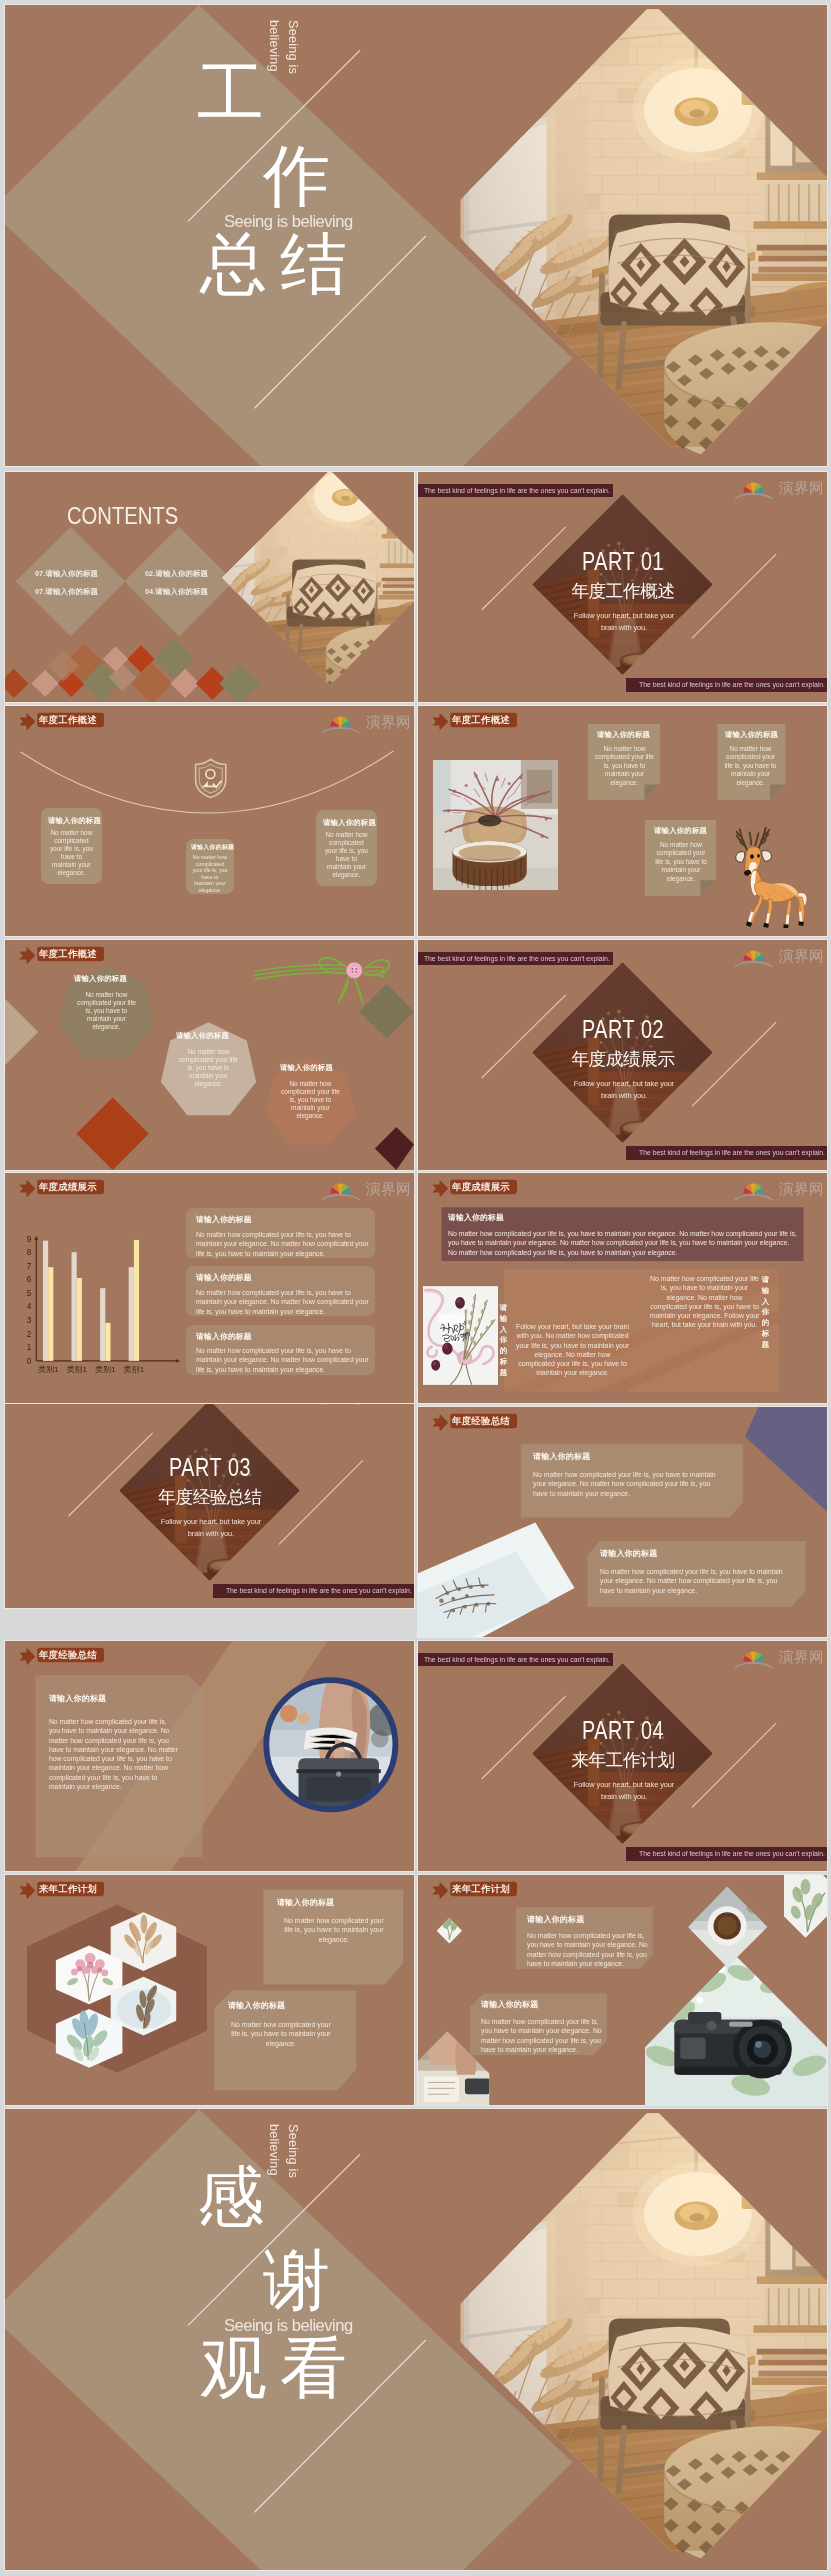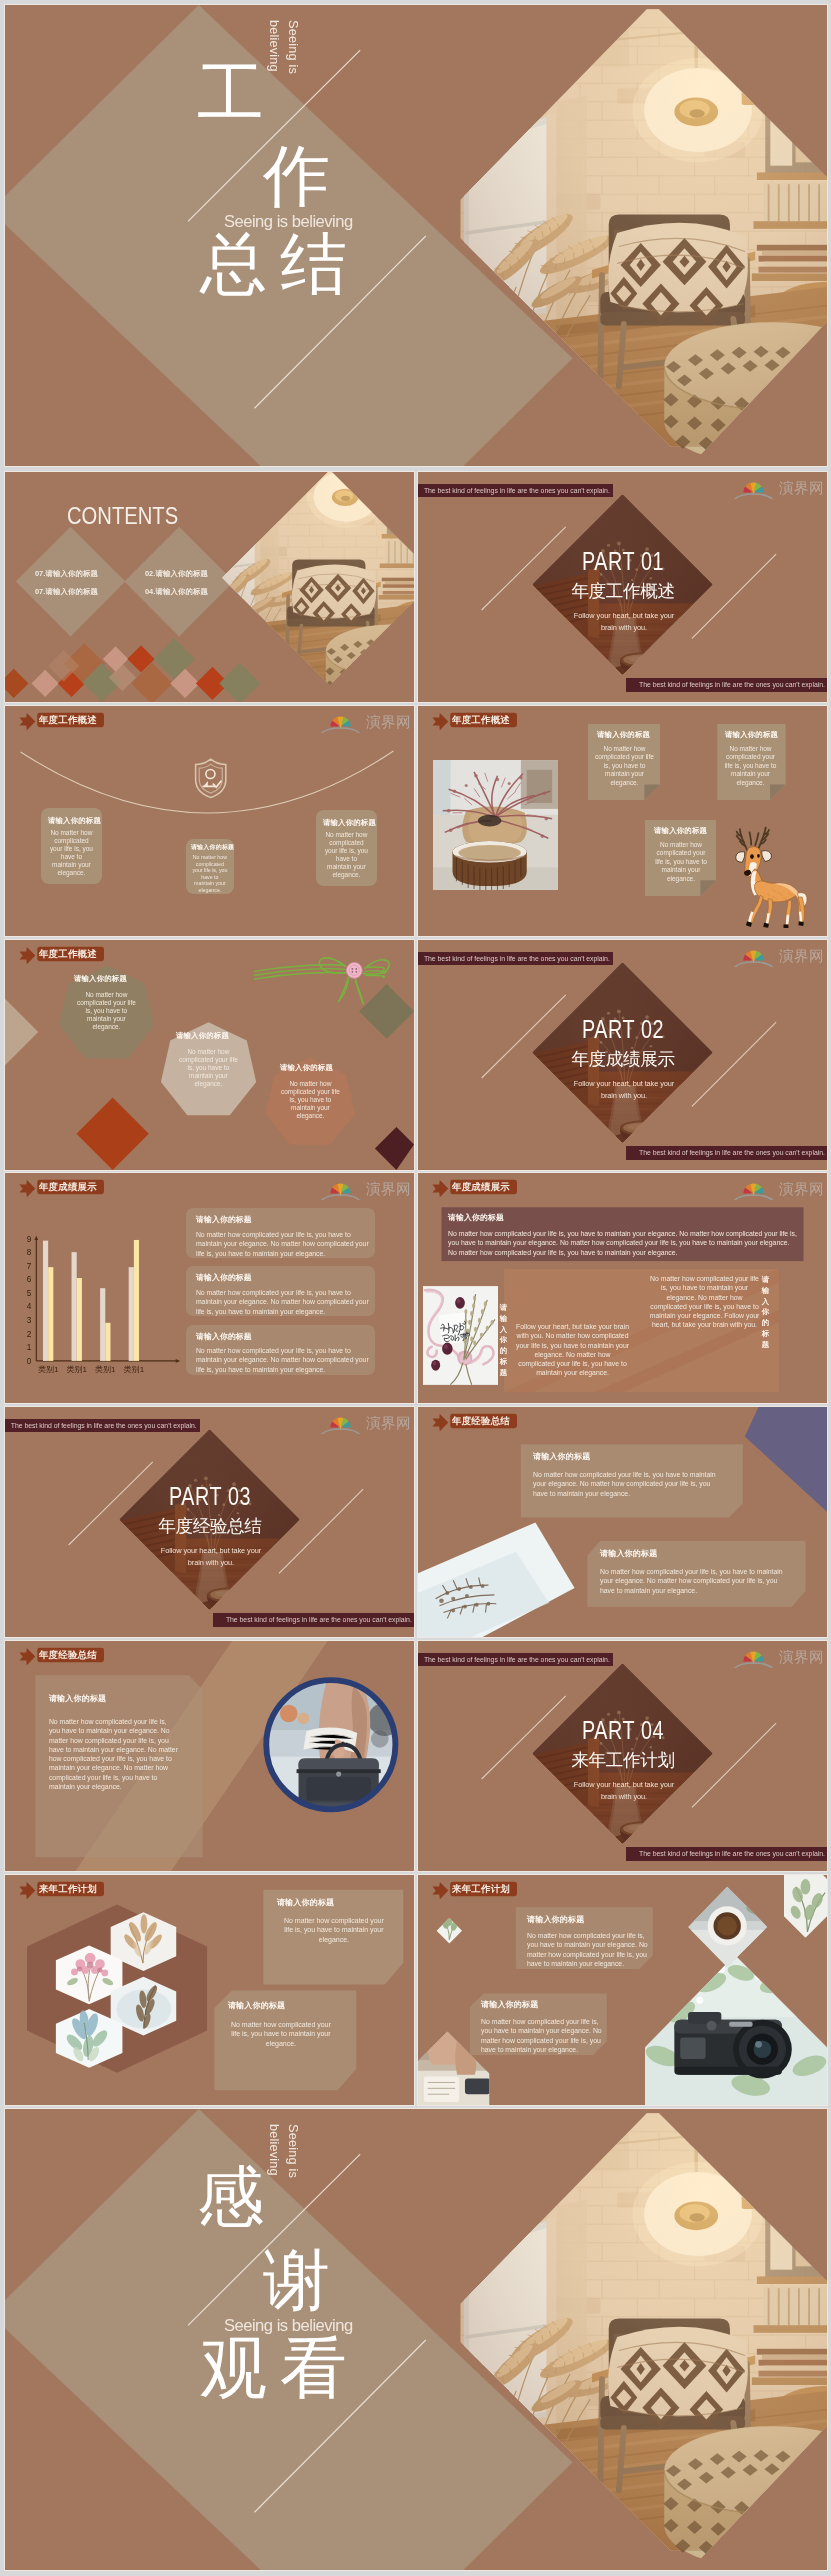--- a/index.html
+++ b/index.html
@@ -166,21 +166,21 @@
   <svg class="wm" viewBox="0 0 98 26">
         <use href="#wmLogo"></use>
       </svg>
   <div class="ribbon" style="left:0;top:11.7px;width:189px;padding-left:5.9px">The best kind of feelings in life are the ones you can't explain.</div>
   <div class="ribbon" style="right:0;top:206px;width:188px;padding-left:12.7px">The best kind of feelings in life are the ones you can't explain.</div>
   <div class="sec-part" style="left:117px;top:76px;width:176px;text-align:center">PART 02</div>
   <div class="sec-title" style="left:117px;top:111px;width:176px;text-align:center">年度成绩展示</div>
   <div class="sec-note" style="left:155px;top:138px"><span>Follow your heart, but take your brain with you.</span></div>
 </div>
 
-<div class="slide half colL" style="top:1407px">
+<div class="slide half colL" style="top:1378px">
   <svg class="abs" width="409" height="230" viewBox="0 0 418 235">
     <defs>
           <clipPath id="secClip2">
             <polygon points="209,23 301,115 209,207 117,115"></polygon>
           </clipPath>
         </defs>
     <rect width="418" height="235" fill="#a2775d"></rect>
     <g clip-path="url(#secClip2)">
           <g transform="translate(117,23) scale(0.48)">
             <use href="#deskScene"></use>

